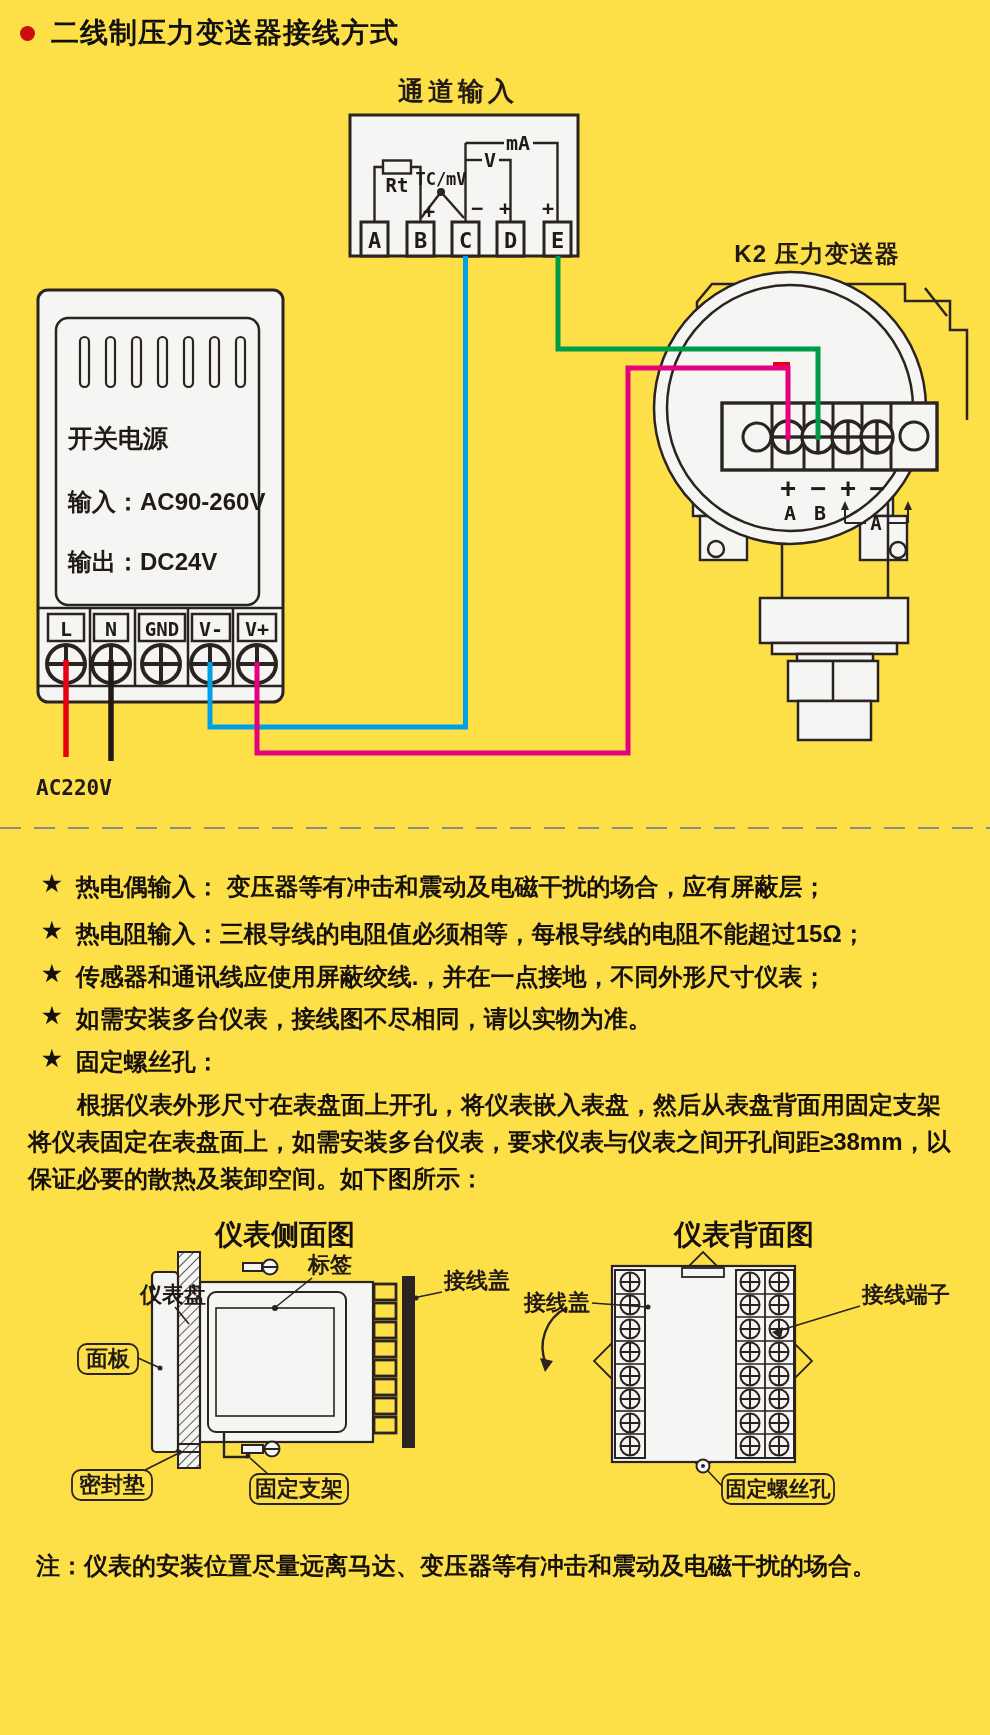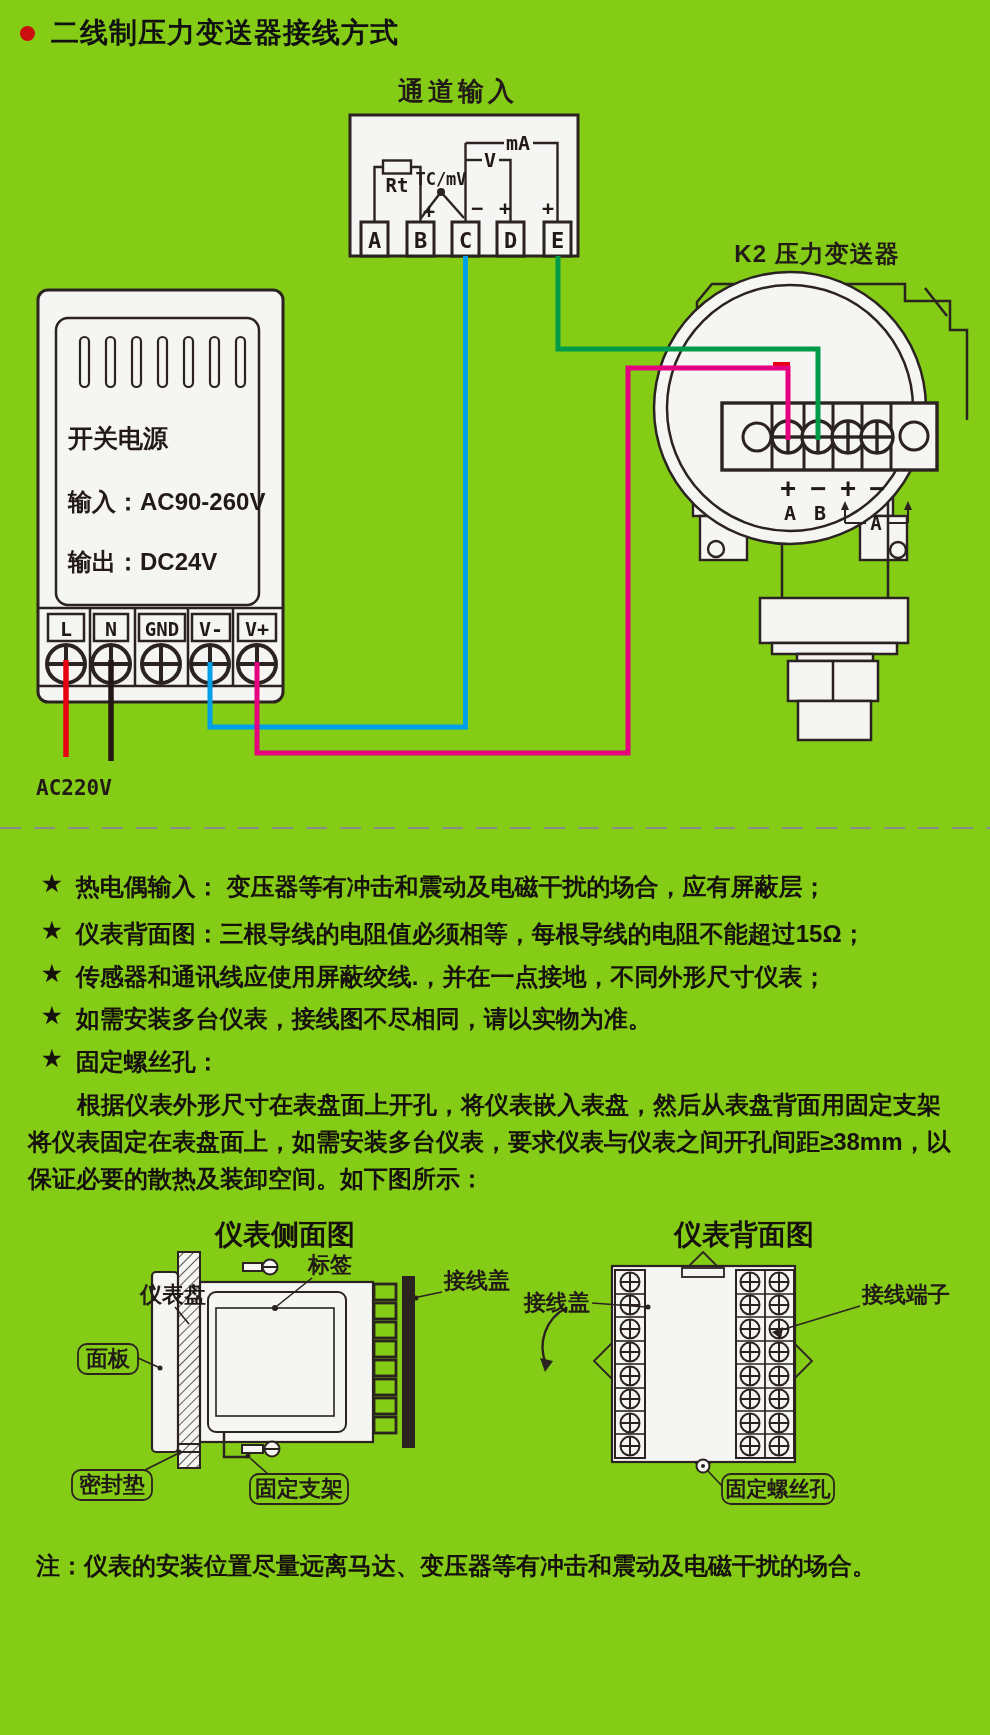--- a/index.html
+++ b/index.html
@@ -1,17 +1,17 @@
 <!DOCTYPE html>
 <html><head>
 <meta charset="utf-8">
 <style>
   html,body{margin:0;padding:0;}
   body{background:#e9e9e9;}
-  .page{position:relative;width:990px;height:1735px;background:#84cc16;overflow:hidden;
+  .page{position:relative;width:990px;height:1735px;background:#fde047;overflow:hidden;
         font-family:"Liberation Sans",sans-serif;color:#1d1713;}
   .abs{position:absolute;}
   .hdr{top:14px;left:20px;display:flex;align-items:center;gap:16px;}
   .bullet{width:15px;height:15px;border-radius:50%;background:#cb0e0e;display:inline-block;}
   .hdr-title{font-size:28px;font-weight:bold;letter-spacing:1px;color:#111;}
   .note-row{left:42px;display:flex;gap:14px;font-size:24px;font-weight:bold;color:#17110e;white-space:nowrap;}
   .note-star{font-size:22px;}
   .para{left:28px;width:936px;font-size:24px;font-weight:bold;line-height:37px;
         text-indent:49px;color:#17110e;}
   .footer-note{left:36px;font-size:24px;font-weight:bold;color:#17110e;white-space:nowrap;margin-top:36px;}
@@ -210,21 +210,21 @@
 
     <line x1="0" y1="828" x2="990" y2="828" stroke="#8b8b8b" stroke-width="2" stroke-dasharray="21 13"></line>
   </svg>
 
   <div class="abs note-row" style="top:871px;">
     <span class="note-star">★</span>
     <span>热电偶输入： 变压器等有冲击和震动及电磁干扰的场合，应有屏蔽层；</span>
   </div>
   <div class="abs note-row" style="top:918px;">
     <span class="note-star">★</span>
-    <span>仪表背面图：三根导线的电阻值必须相等，每根导线的电阻不能超过15Ω；</span>
+    <span>热电阻输入：三根导线的电阻值必须相等，每根导线的电阻不能超过15Ω；</span>
   </div>
   <div class="abs note-row" style="top:961px;">
     <span class="note-star">★</span>
     <span>传感器和通讯线应使用屏蔽绞线.，并在一点接地，不同外形尺寸仪表；</span>
   </div>
   <div class="abs note-row" style="top:1003px;">
     <span class="note-star">★</span>
     <span>如需安装多台仪表，接线图不尽相同，请以实物为准。</span>
   </div>
   <div class="abs note-row" style="top:1046px;">

